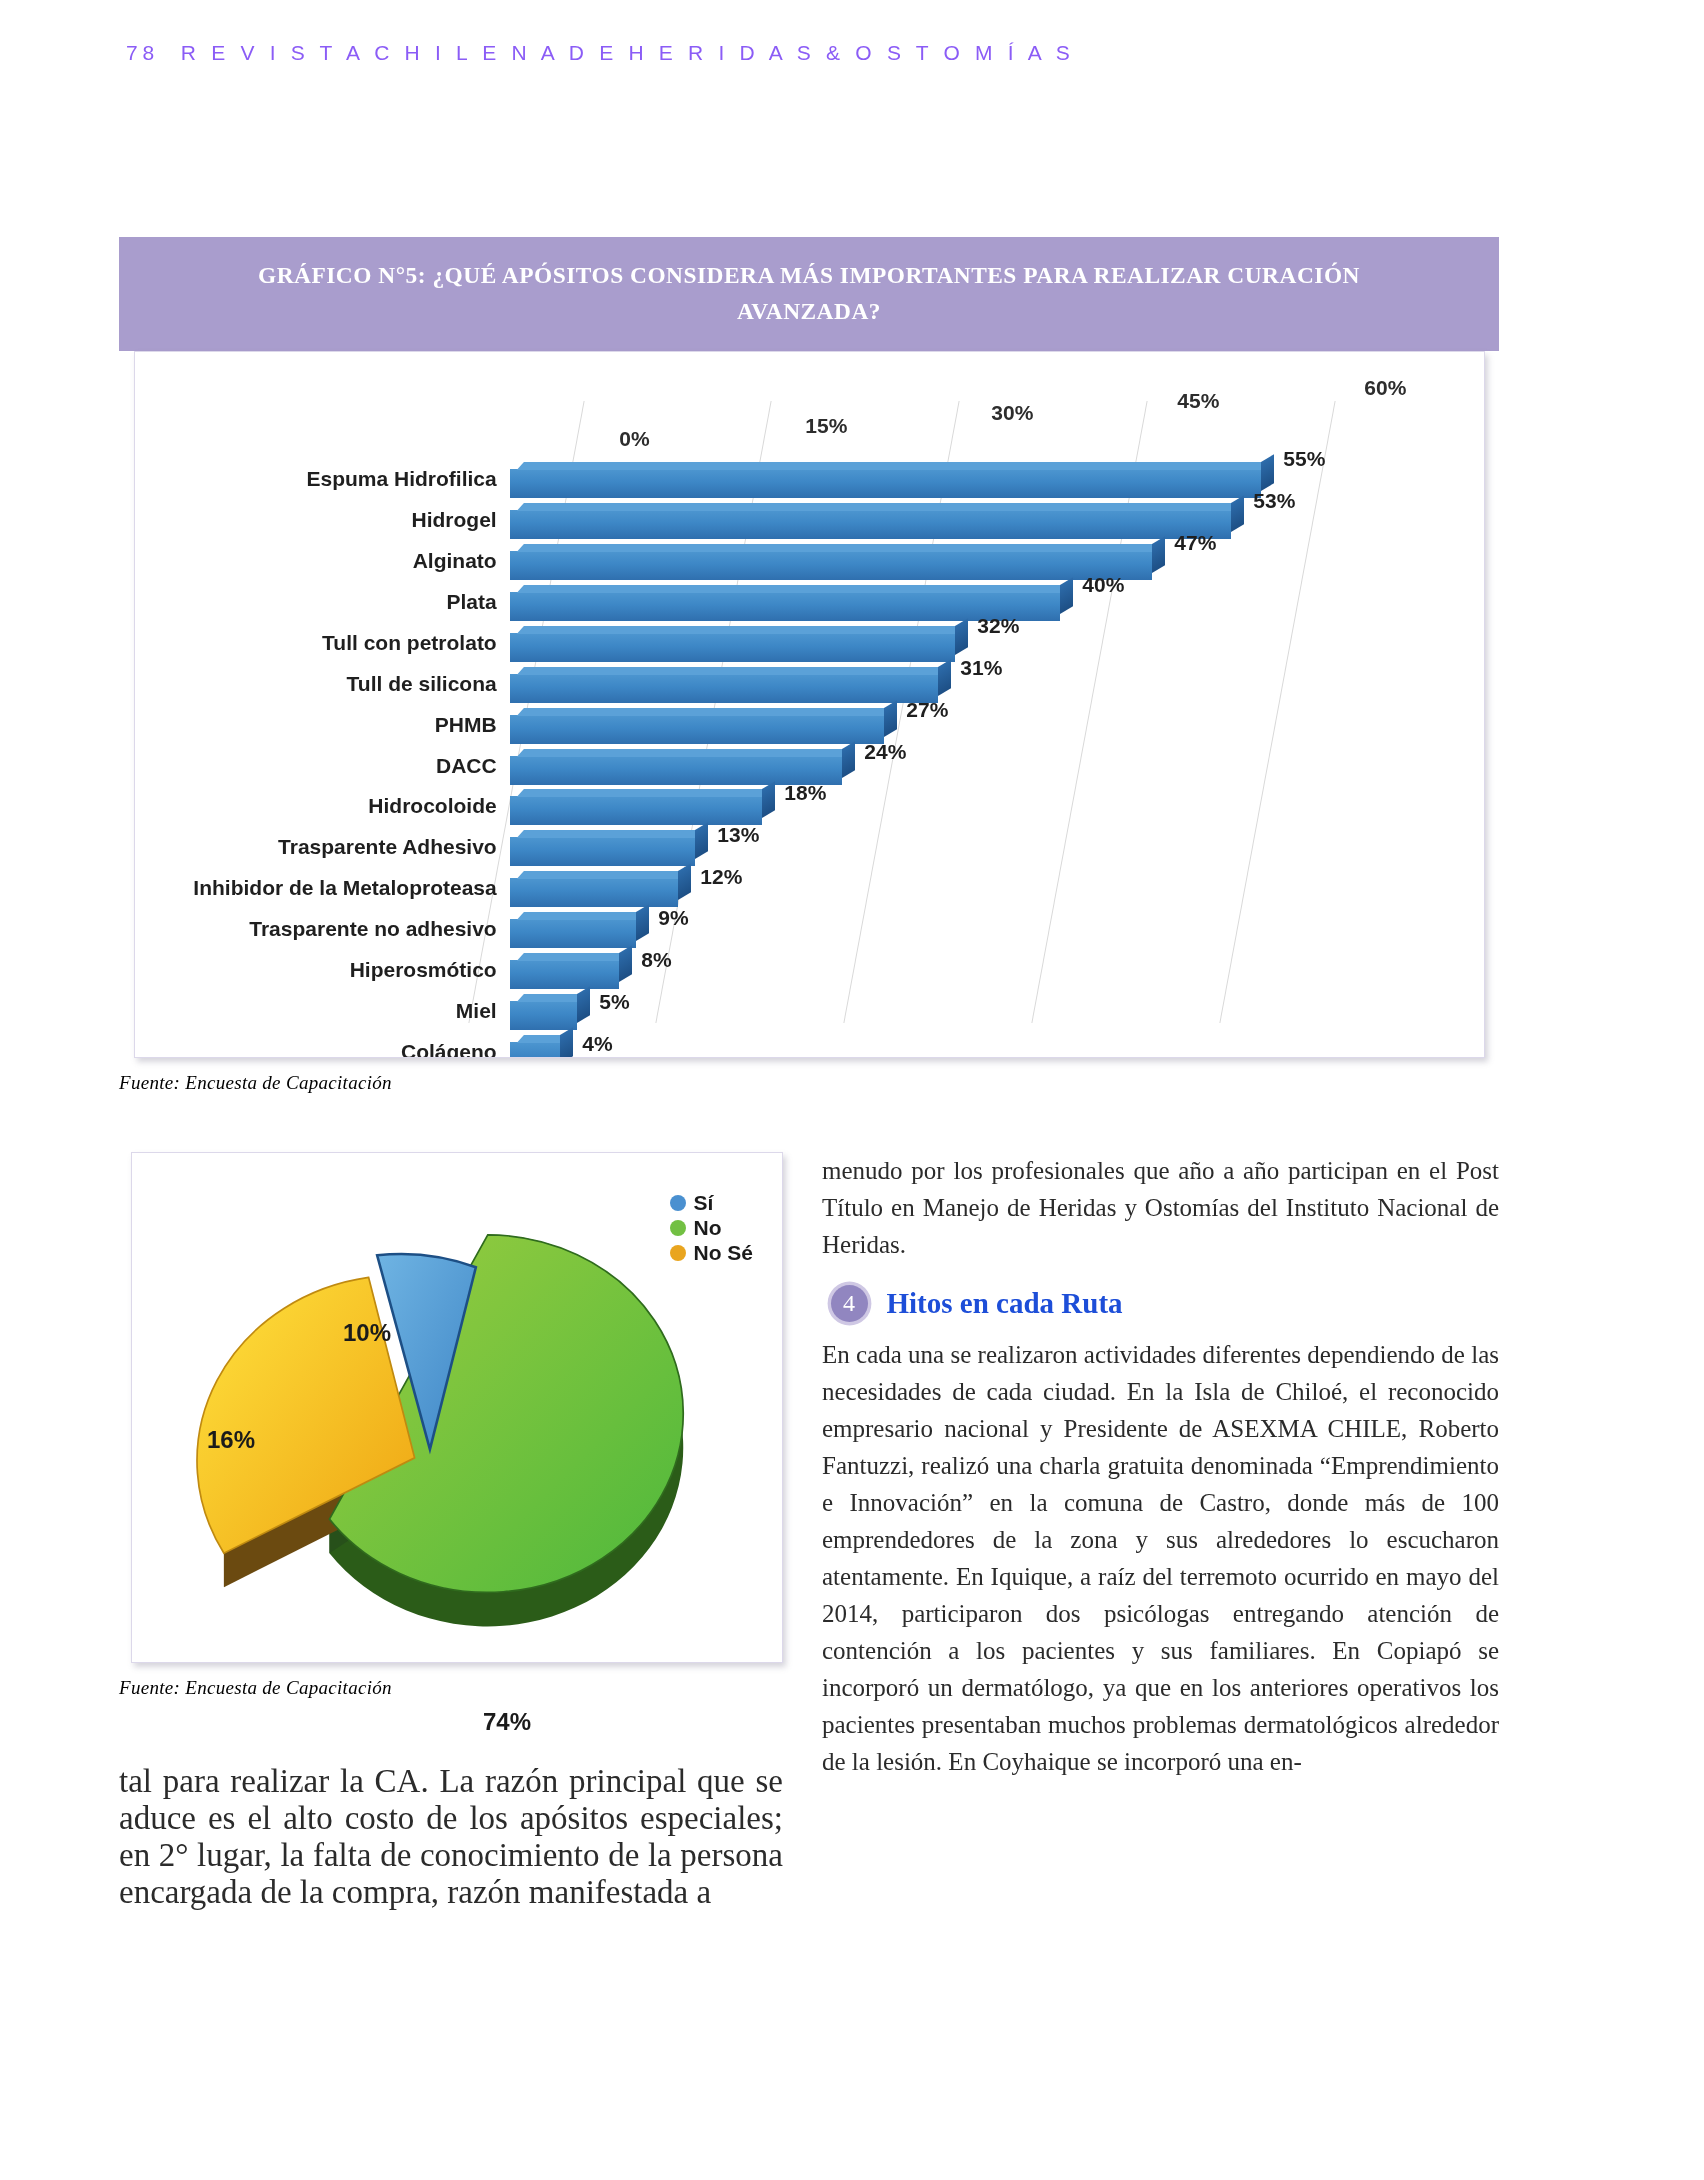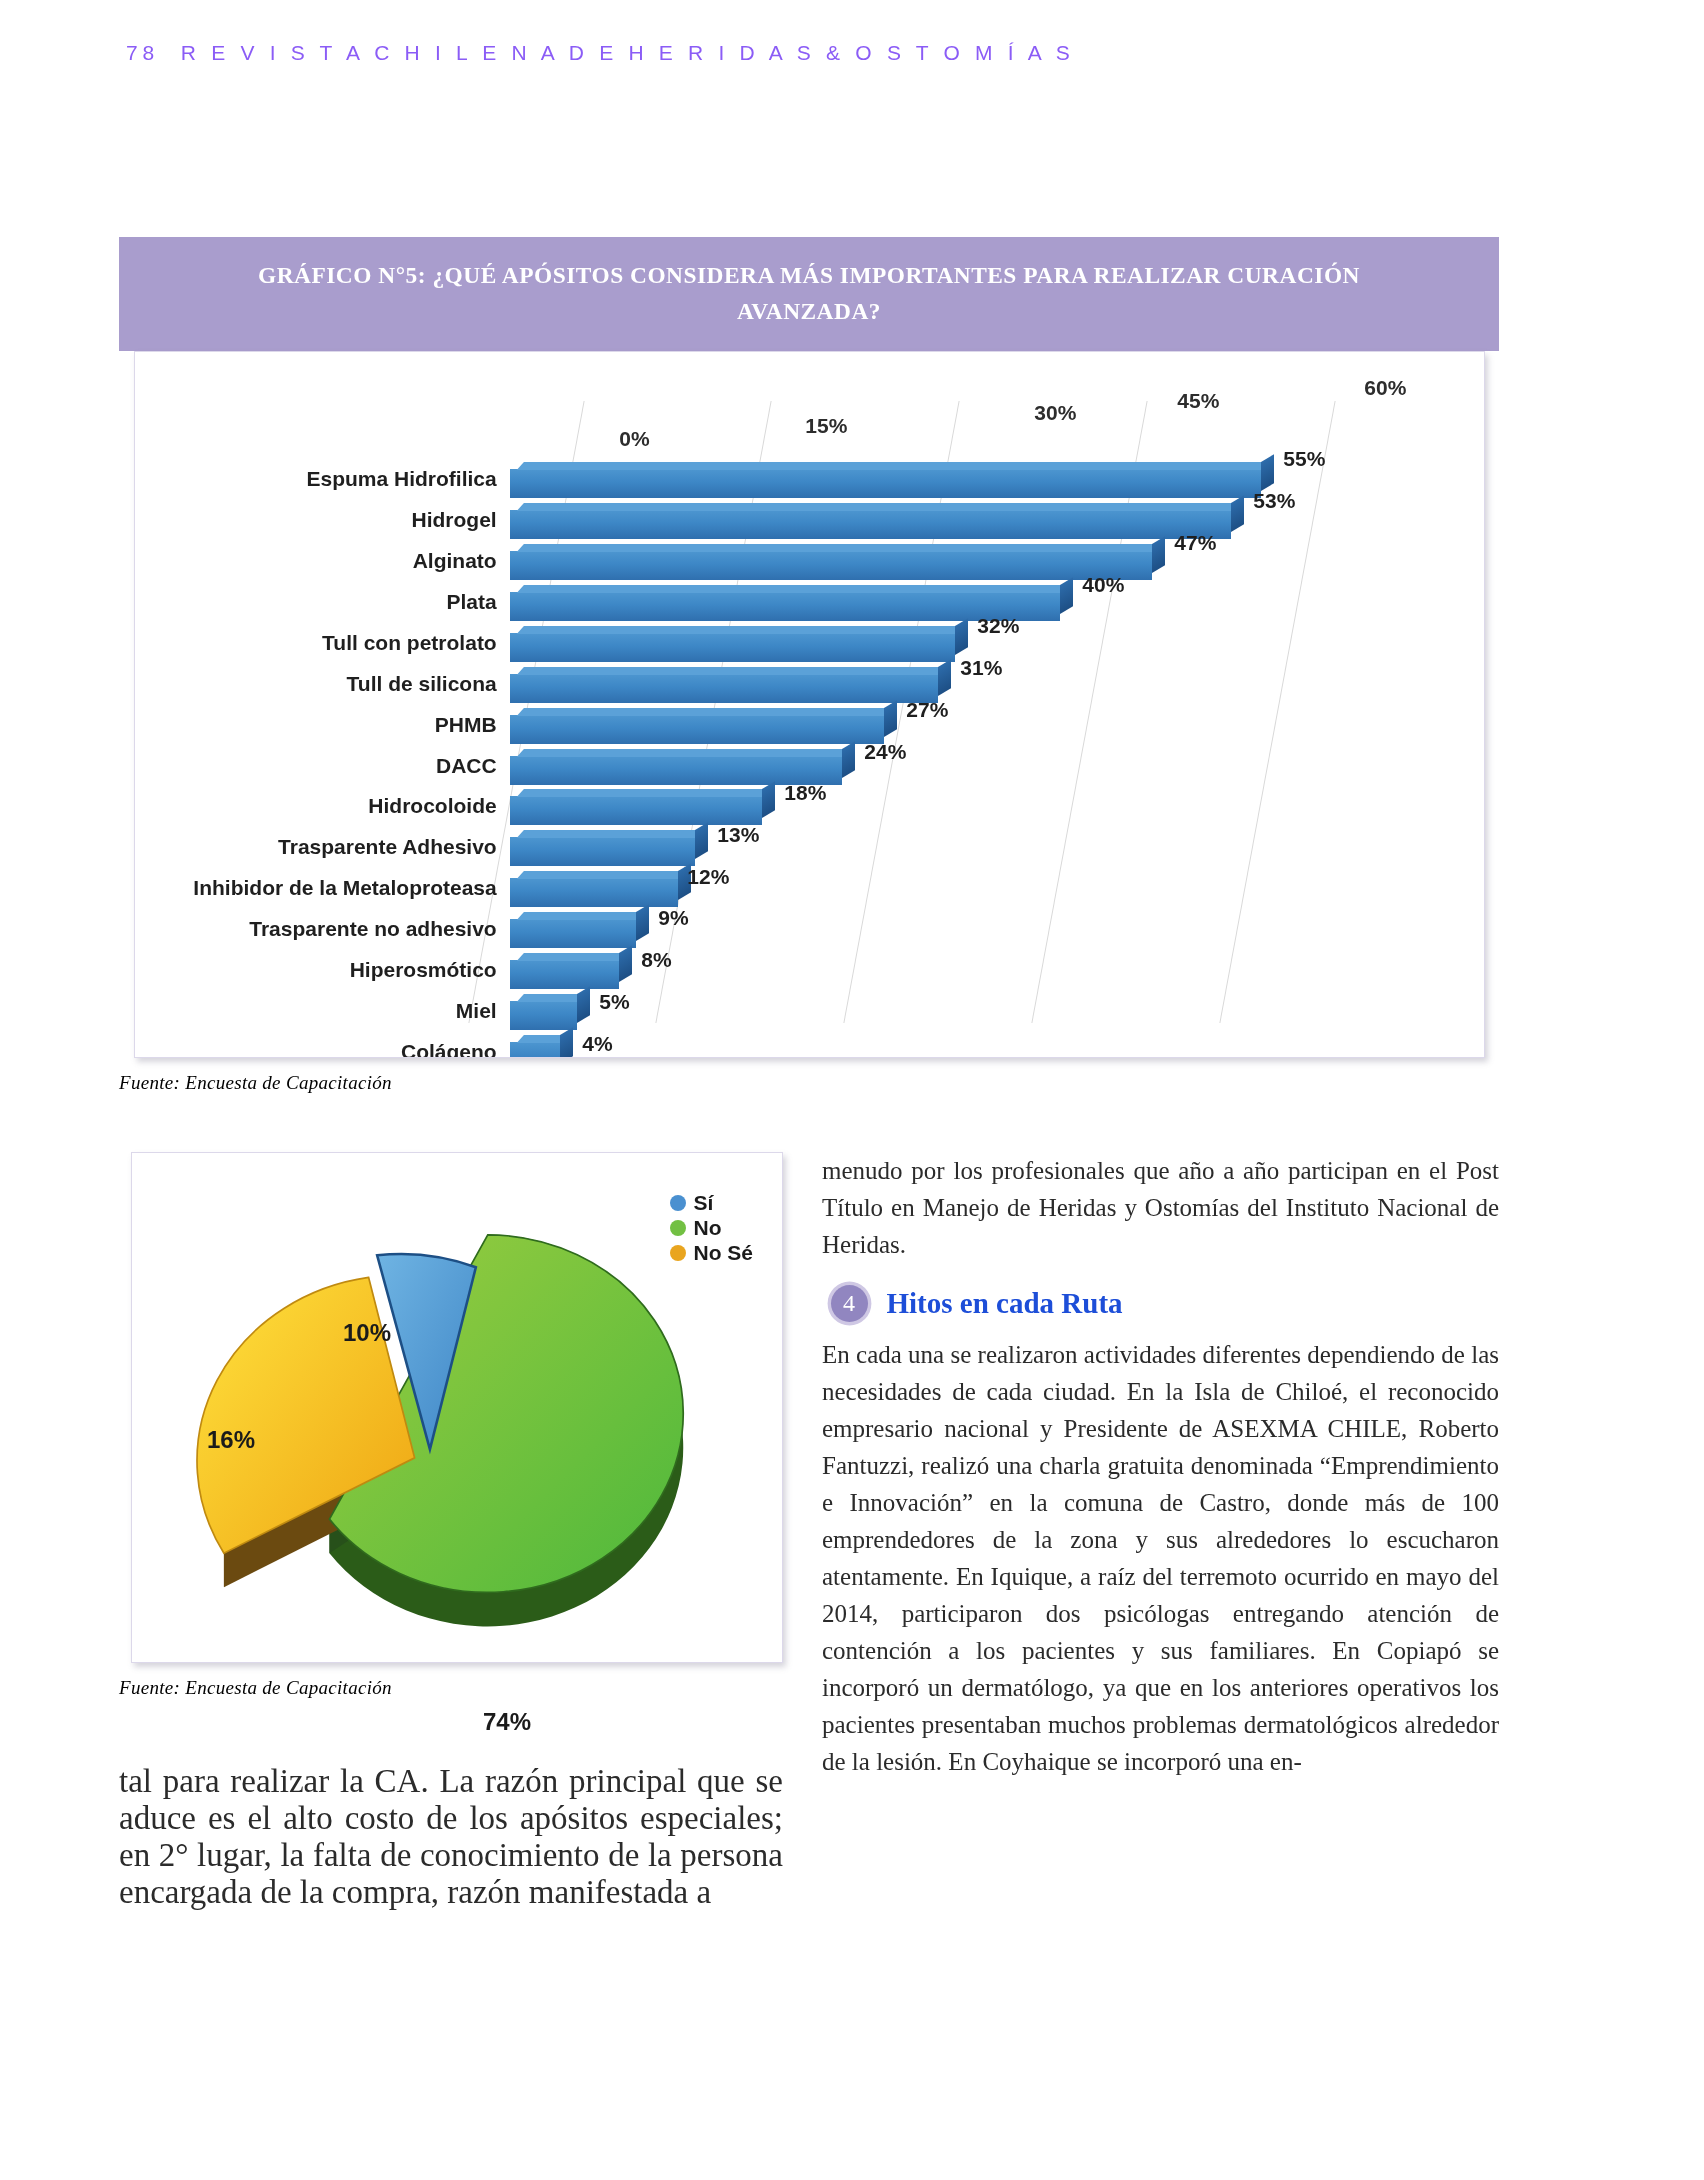--- a/index.html
+++ b/index.html
@@ -251,21 +251,21 @@
 <div id="figure5">
   <div class="fig-title">GRÁFICO N°5: ¿QUÉ APÓSITOS CONSIDERA MÁS IMPORTANTES PARA REALIZAR CURACIÓN AVANZADA?</div>
   <div class="fig-frame">
     <div class="bar-chart">
       <div class="bc-plot" id="bc-plot">
           <div class="bc-gridline" style="left: 15.3px; transform: skewX(-10.5deg);"></div>
           <div class="bc-axistick" style="left: 109px; top: 25.6px;">0%</div>
           <div class="bc-gridline" style="left: 203px; transform: skewX(-10.5deg);"></div>
           <div class="bc-axistick" style="left: 295px; top: 12.8px;">15%</div>
           <div class="bc-gridline" style="left: 391px; transform: skewX(-10.5deg);"></div>
-          <div class="bc-axistick" style="left: 481px; top: 0px; margin-left: 43px;">30%</div>
+          <div class="bc-axistick" style="left: 481px; top: 0px;">30%</div>
           <div class="bc-gridline" style="left: 579px; transform: skewX(-10.5deg);"></div>
           <div class="bc-axistick" style="left: 667px; top: -12.8px;">45%</div>
           <div class="bc-gridline" style="left: 767px; transform: skewX(-10.5deg);"></div>
           <div class="bc-axistick" style="left: 854px; top: -25.6px;">60%</div>
           <div class="bc-row" style="top: 61px; left: 0px;">
             <div class="bc-cat">Espuma Hidrofilica</div>
             <div class="bc-bar" style="width: 751px;"></div>
             <div class="bc-val" style="left: 773px; top: -15.3px;">55%</div>
           </div>
           <div class="bc-row" style="top: 102px; left: 0px;">
@@ -309,21 +309,21 @@
             <div class="bc-val" style="left: 274px; top: -8.5px;">18%</div>
           </div>
           <div class="bc-row" style="top: 429px; left: 0px;">
             <div class="bc-cat">Trasparente Adhesivo</div>
             <div class="bc-bar" style="width: 185px;"></div>
             <div class="bc-val" style="left: 207px; top: -7.7px; text-align: right;">13%</div>
           </div>
           <div class="bc-row" style="top: 470px; left: 0px;">
             <div class="bc-cat">Inhibidor de la Metaloproteasa</div>
             <div class="bc-bar" style="width: 168px;"></div>
-            <div class="bc-val" style="left: 177px; top: -6.8px;">12%</div>
+            <div class="bc-val" style="left: 190px; top: -6.8px;">12%</div>
           </div>
           <div class="bc-row" style="top: 511px; left: 0px;">
             <div class="bc-cat">Trasparente no adhesivo</div>
             <div class="bc-bar" style="width: 126px;"></div>
             <div class="bc-val" style="left: 148px; top: -6px;">9%</div>
           </div>
           <div class="bc-row" style="top: 552px; left: 0px;">
             <div class="bc-cat">Hiperosmótico</div>
             <div class="bc-bar" style="width: 109px;"></div>
             <div class="bc-val" style="left: 131px; top: -5.1px;">8%</div>

